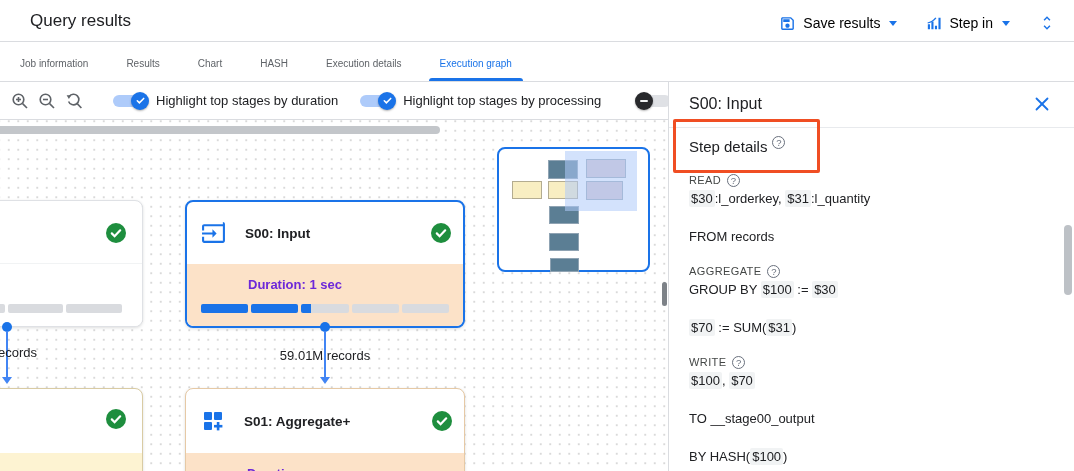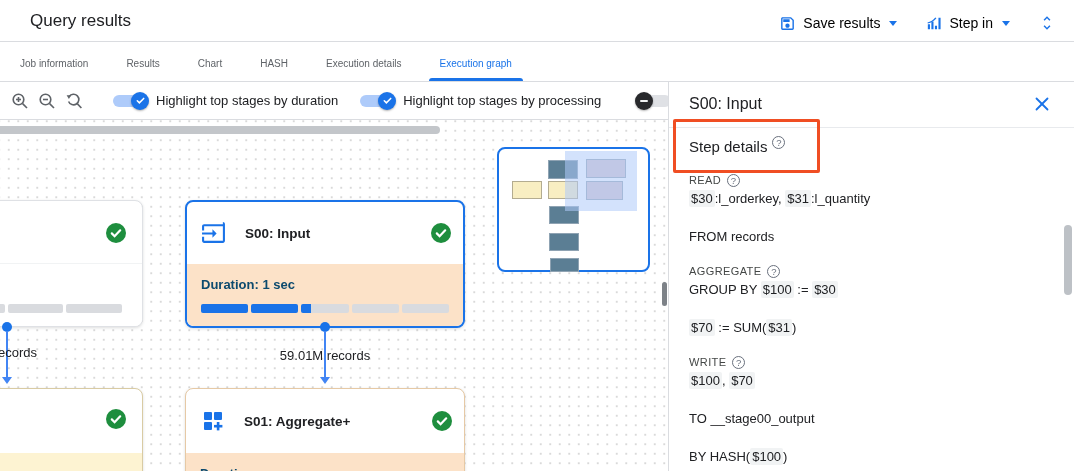--- a/index.html
+++ b/index.html
@@ -38,21 +38,21 @@
   .tog-label { font-size:13px; color:#202124; margin-right:14px; white-space:nowrap; }
   
   .canvas { position:absolute; top:120px; left:0; width:668px; height:351px; overflow:hidden; background:#fff;
             background-image:radial-gradient(circle, #d9d9d9 1.1px, transparent 1.3px); background-size:9.5px 9.5px; background-position:4px 6px; }
   .hscroll { position:absolute; top:6px; left:0; width:440px; height:8px; background:#c3c6ca; border-radius:0 4px 4px 0; }
   .canvas-vscroll { position:absolute; left:662px; top:162px; width:5px; height:24px; background:#7d8288; border-radius:3px; }
   .card { position:absolute; background:#fff; border-radius:8px; box-shadow:0 1px 3px rgba(60,64,67,.18); }
   .card .check { position:absolute; }
   .stage-title { font-size:13.5px; font-weight:700; color:#202124; }
   .card-body { position:absolute; left:0; right:0; bottom:0; border-radius:0 0 7px 7px; }
-  .dur { font-size:13px; font-weight:700; color:#0c4a6e; }
+  .dur { font-size:13px; font-weight:700; color:#6d28d9;margin-left:47px; }
   .pbar { position:absolute; display:flex; gap:3px; height:9px; }
   .pbar .seg { flex:1; background:#d9dbdf; border-radius:2px; overflow:hidden; position:relative; }
   .pbar .seg .fill { position:absolute; left:0; top:0; bottom:0; background:#1a73e8; }
   
   .edge-dot { position:absolute; width:10px; height:10px; border-radius:50%; background:#1a73e8; }
   .edge-line { position:absolute; width:2px; background:#4285f4; }
   .edge-head { position:absolute; width:0; height:0; border-left:5px solid transparent; border-right:5px solid transparent; border-top:7px solid #4285f4; }
   .edge-label { position:absolute; font-size:13px; color:#202124; white-space:nowrap; }
   
   .minimap { position:absolute; left:497px; top:27px; width:153px; height:125px; background:#fff;

